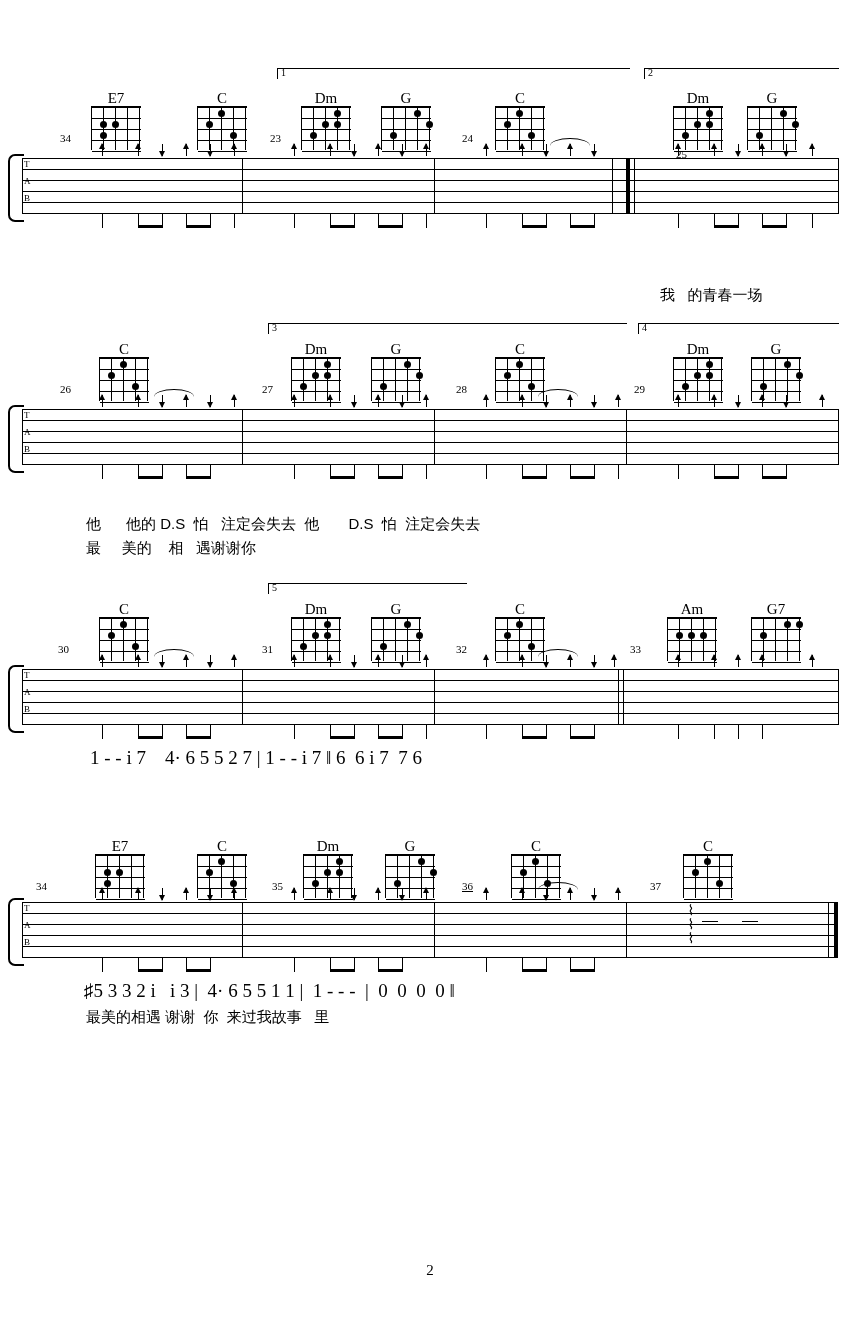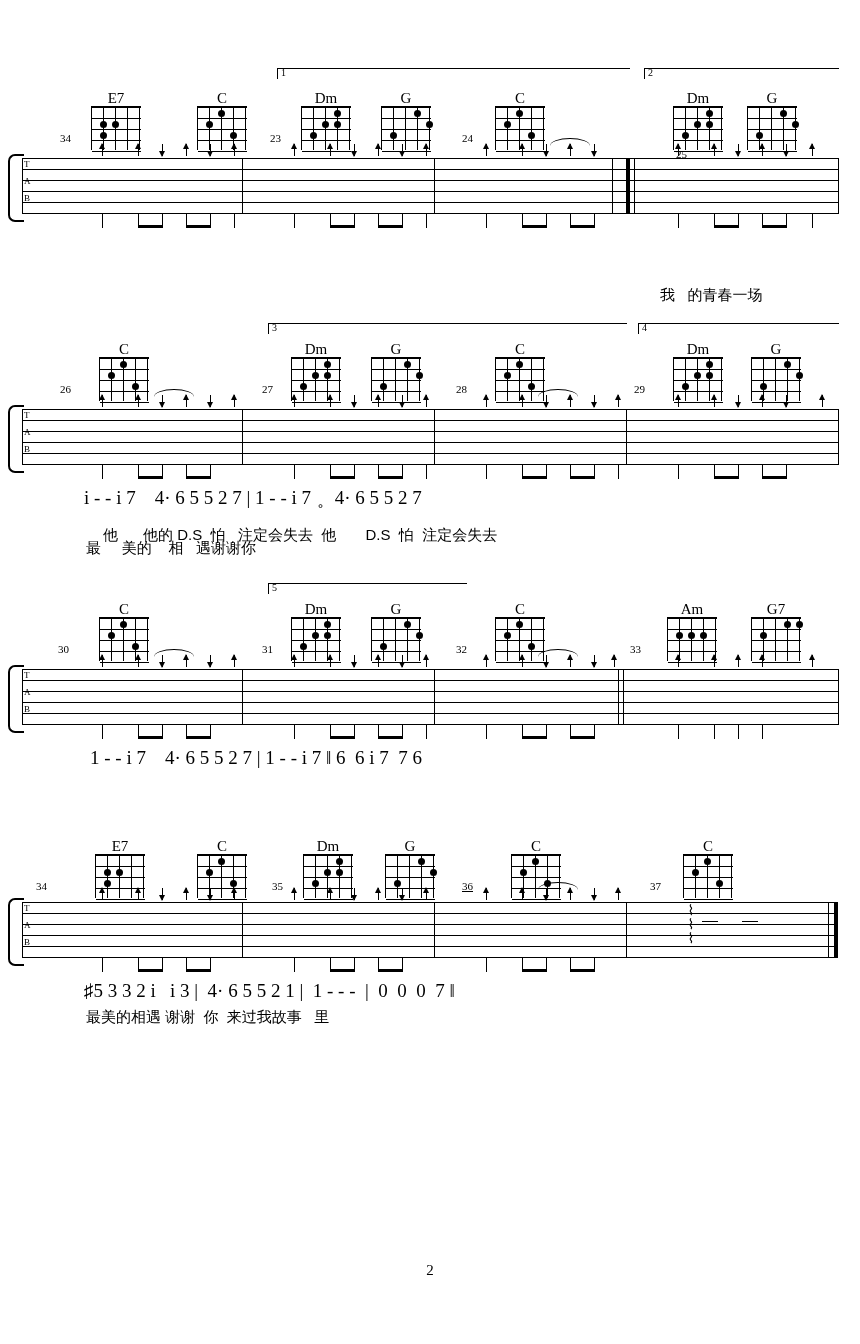--- a/index.html
+++ b/index.html
@@ -608,22 +608,21 @@
       <div class="stem" style="left:716px; top:56px; height:14px;"></div>
       <div class="beam" style="left:692px; top:67px; width:25px;"></div>
       <div class="stem" style="left:740px; top:56px; height:14px;"></div>
       <div class="stem" style="left:764px; top:56px; height:14px;"></div>
       <div class="beam" style="left:740px; top:67px; width:25px;"></div>
 
       <div class="slur" style="left:132px; top:-20px; width:40px;"></div>
       <div class="slur" style="left:516px; top:-20px; width:40px;"></div>
     </div>
 
-    <div class="notes" style="left:84px; top:172px;">i - - i 7    4· 6 5 5 2 7 | 1 - - i 7  ̥   4· 6 5 5 2 7</div>
-    <div class="lyrics" style="left:86px; top:211px;margin-left:17px;">他      他的 D.S  怕   注定会失去  他       D.S  怕  注定会失去</div>
+    <div class="lyrics" style="left:86px; top:200px;">他      他的 D.S  怕   注定会失去  他       D.S  怕  注定会失去</div>
     <div class="lyrics2" style="left:86px; top:224px;">最     美的    相   遇谢谢你</div>
   </div>
 
   <div class="system" id="sys3" style="top:575px;height:245px;">
 
     <div class="volta" style="left:268px; top:8px; width:198px;">
       <span class="vlabel">5</span>
     </div>
 
     <div class="chord" style="left:96px; top:26px;">
@@ -980,18 +979,18 @@
       <div class="stem" style="left:548px; top:56px; height:14px;"></div>
       <div class="stem" style="left:572px; top:56px; height:14px;"></div>
       <div class="beam" style="left:548px; top:67px; width:25px;"></div>
 
       <div class="slur" style="left:516px; top:-20px; width:40px;"></div>
       <div class="wiggle" style="left:660px; top:0px; writing-mode:vertical-rl;">⌇⌇⌇</div>
       <div class="sline" style="left:680px; right:120px; top:19px; height:1px;"></div>
       <div class="sline" style="left:720px; right:80px; top:19px; height:1px;"></div>
     </div>
 
-    <div class="notes" style="left:84px; top:160px;">♯5 3 3 2 i   i 3 |  4· 6 5 5 2 1 |  1 - - -  |  0  0  0  7 ‖</div>
+    <div class="notes" style="left:84px; top:160px;">♯5 3 3 2 i   i 3 |  4· 6 5 5 1 1 |  1 - - -  |  0  0  0  0 ‖</div>
     <div class="lyrics" style="left:86px; top:188px;">最美的相遇 谢谢  你  来过我故事   里</div>
   </div>
 
   <div class="pagenum" style="top:1262px;">2</div>
 </div>
 
 </body></html>

